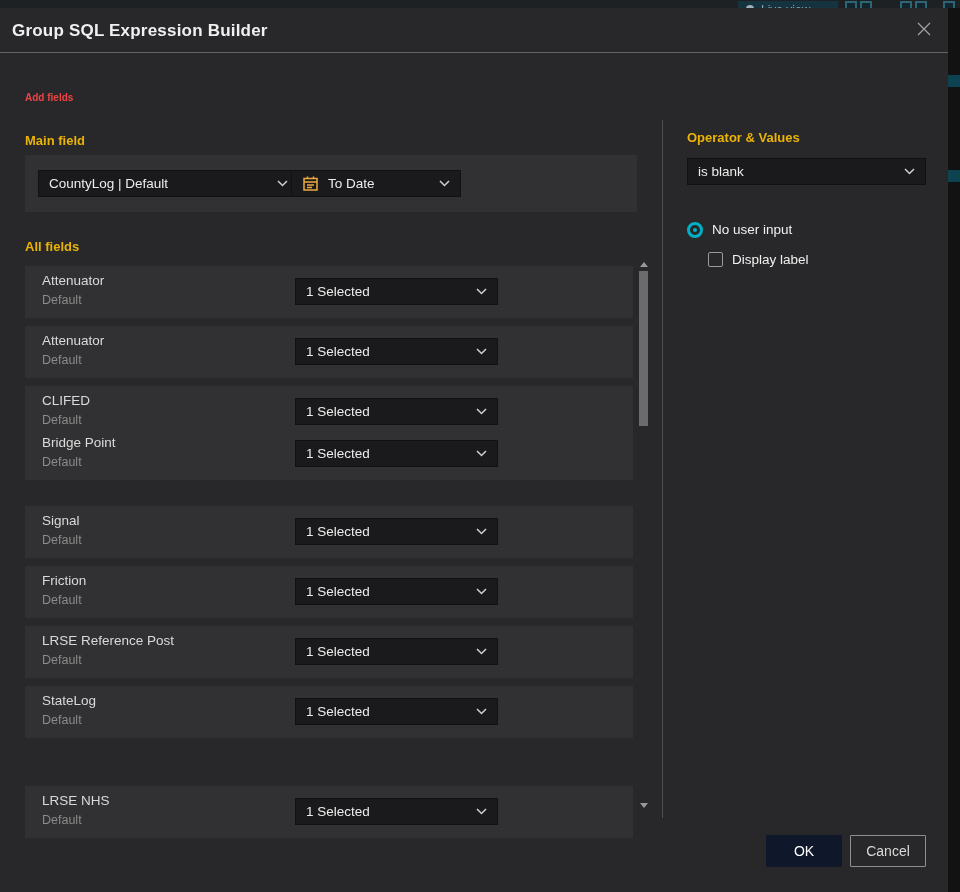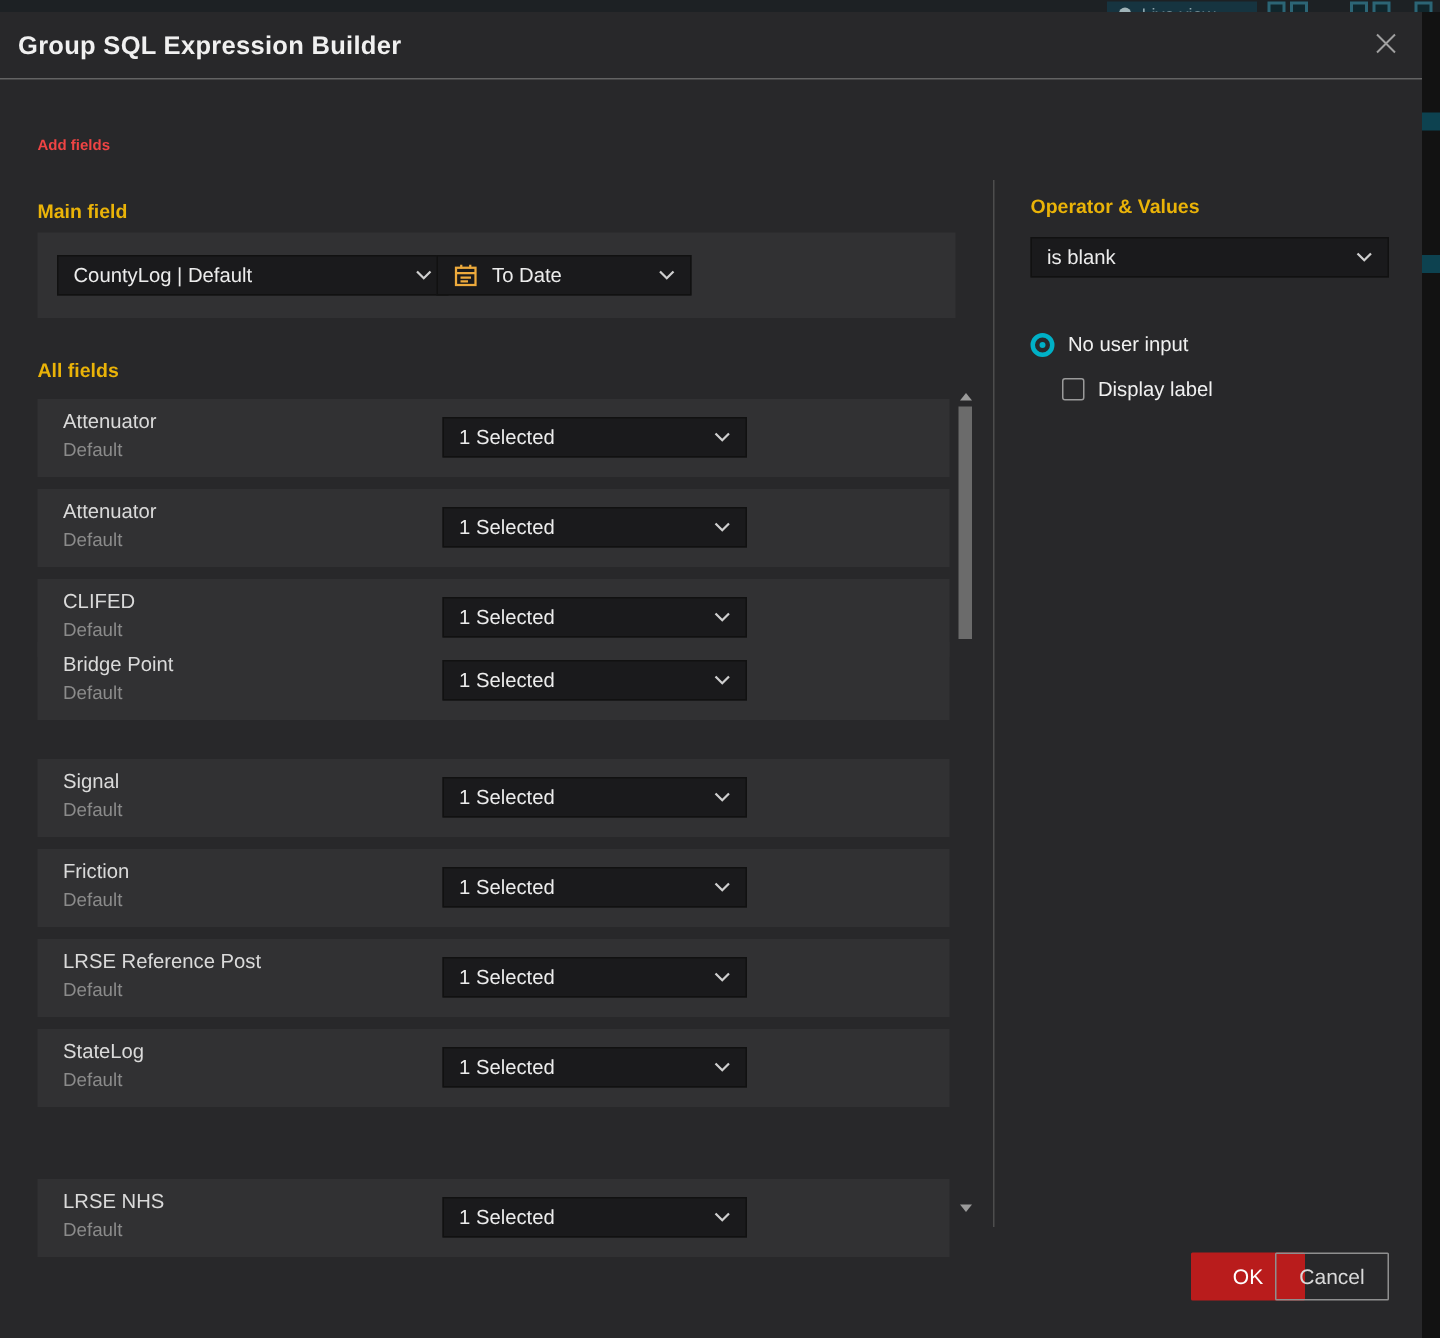--- a/index.html
+++ b/index.html
@@ -48,21 +48,21 @@
 
   
   .radio-outer { position:absolute; left:687px; top:214px; width:16px; height:16px; border-radius:50%; border:3px solid #00b0c6; background:transparent; cursor:pointer; }
   .radio-inner { position:absolute; left:3px; top:3px; width:4px; height:4px; border-radius:50%; background:#00b0c6; }
   .radio-label { position:absolute; left:712px; top:214px; color:#f0f0f0; font-size:13.5px; line-height:16px; }
   .checkbox { position:absolute; left:708px; top:244px; width:15px; height:15px; border:1px solid #9a9a9a; border-radius:2px; background:transparent; cursor:pointer; }
   .checkbox-label { position:absolute; left:732px; top:244px; color:#f0f0f0; font-size:13.5px; line-height:15px; }
 
   
   .btn { position:absolute; top:827px; width:76px; height:32px; display:flex; align-items:center; justify-content:center; font-size:14px; cursor:pointer; border-radius:1px; }
-  .btn-ok { left:794px; background:#b91c1c; color:#ffffff; }
+  .btn-ok { left:766px; background:#0f172a; color:#ffffff; }
   .btn-cancel { left:850px; background:transparent; border:1px solid #8f8f8f; color:#d9d9d9; }
 </style>
 </head>
 <body>
 
 <div class="screen">
 
   <div class="top-strip">
     <div class="live-chip">
       <span class="live-dot"></span>

